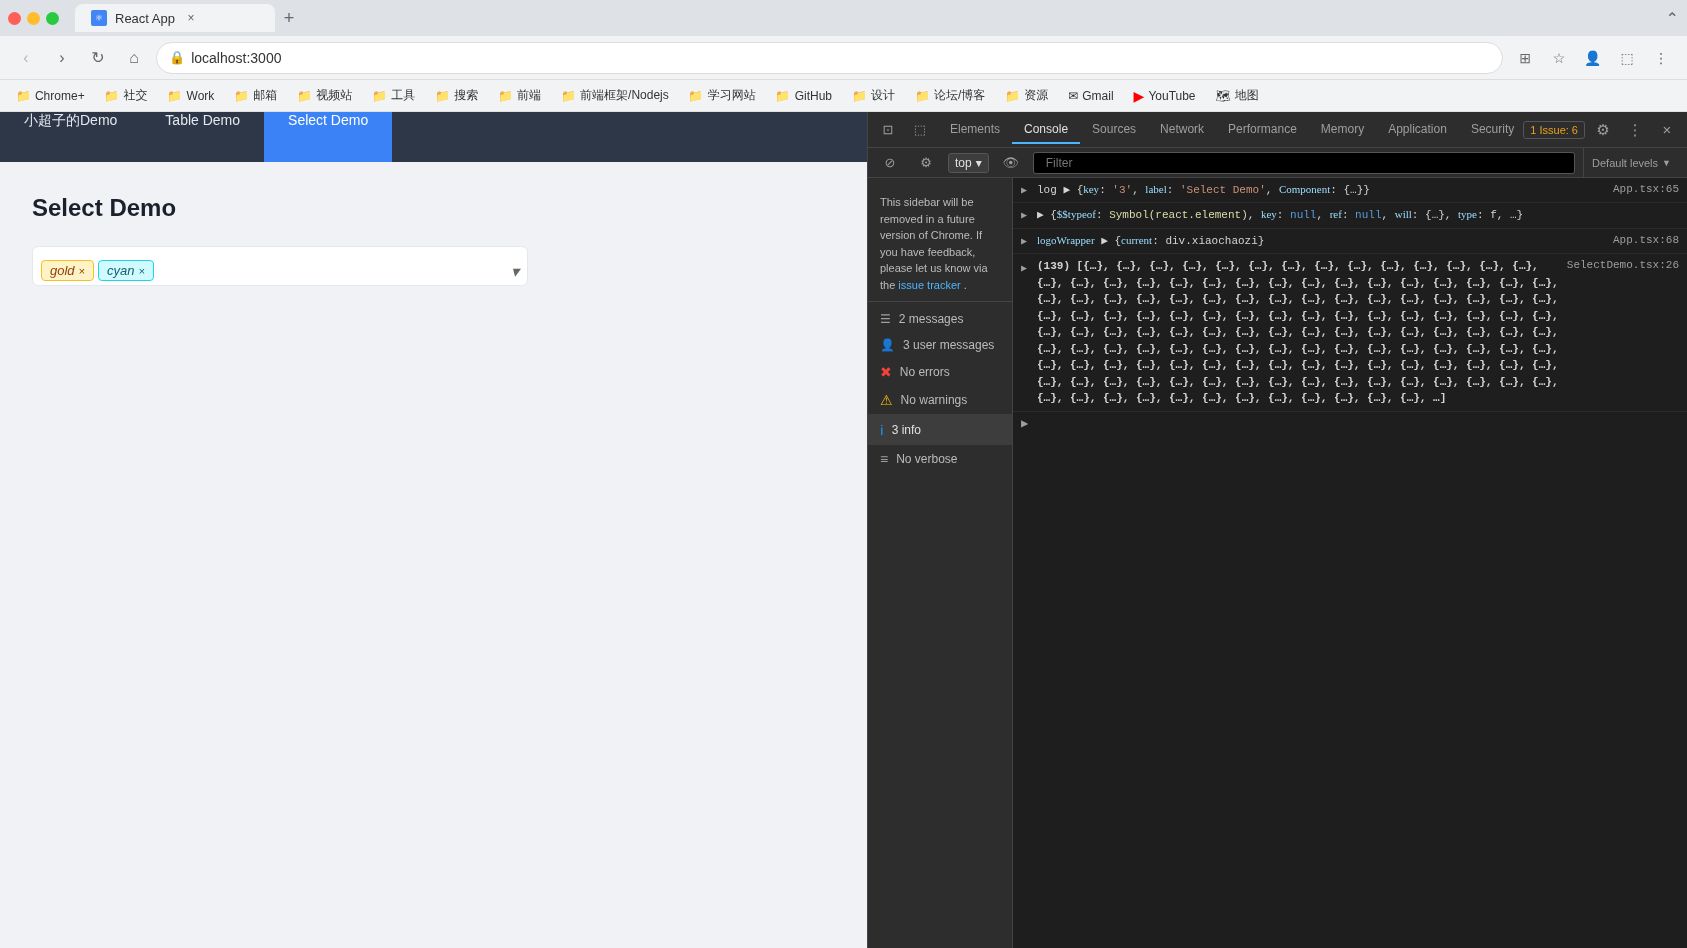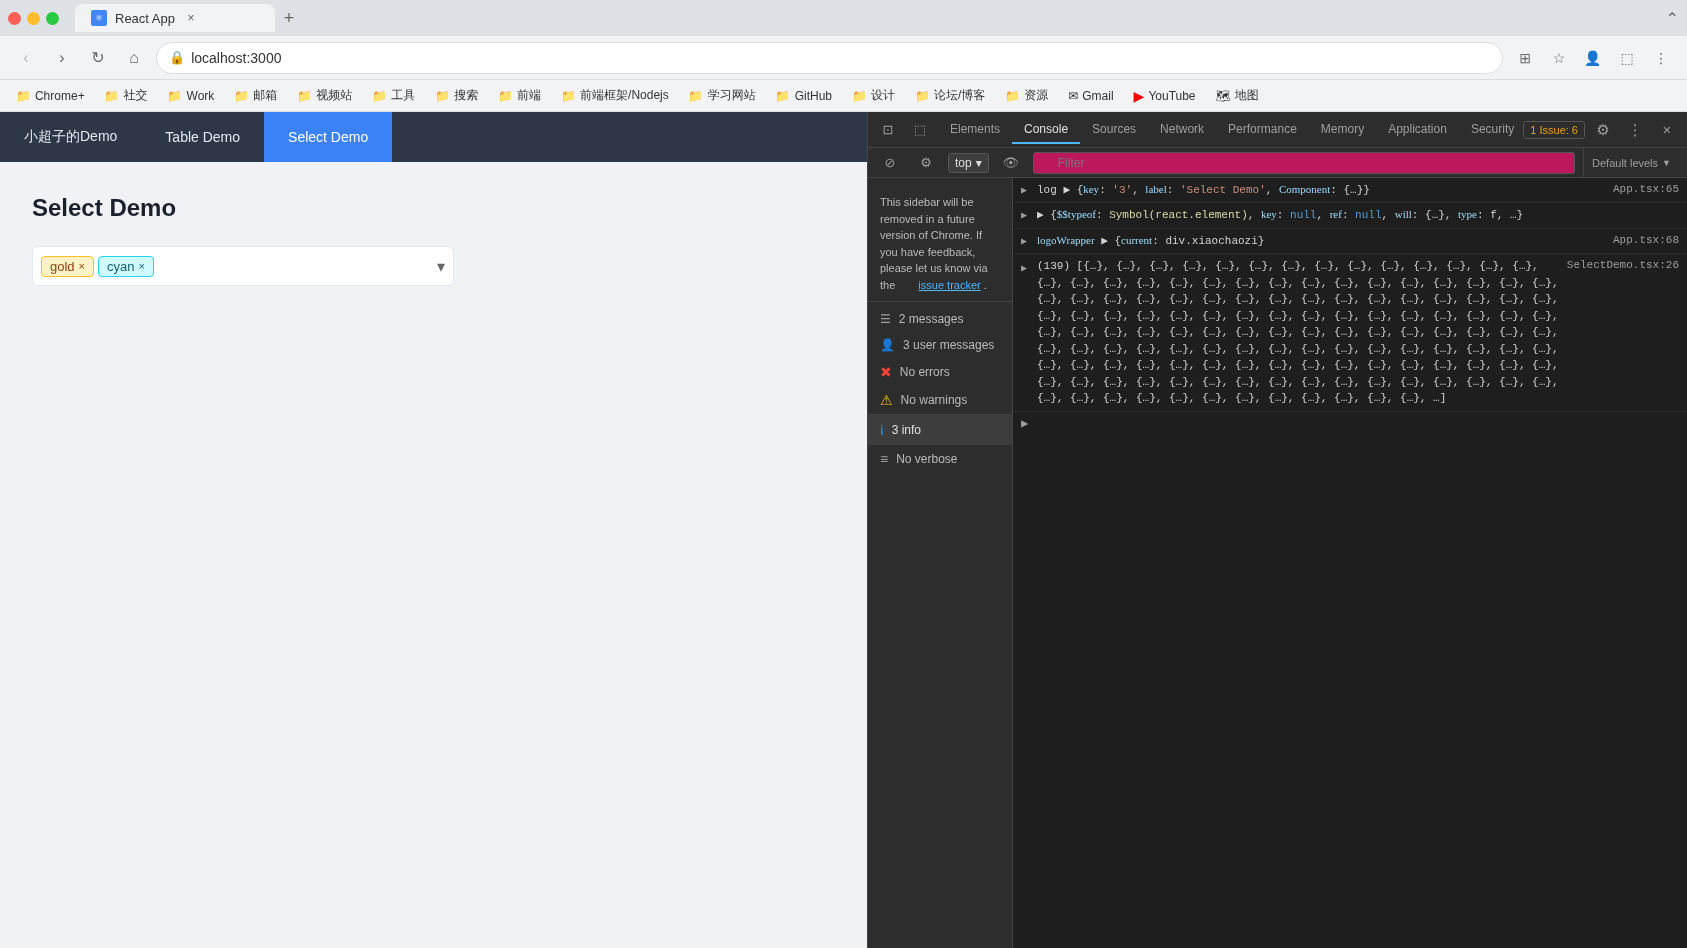--- a/index.html
+++ b/index.html
@@ -38,52 +38,52 @@
     .bookmark-icon-yt { color: #ff0000; font-size: 14px; }
 
     
     .main-area { display: flex; flex: 1; overflow: hidden; }
 
     
     .app-content { flex: 1; display: flex; flex-direction: column; overflow: hidden; }
 
     
     .app-nav { background: #2d3748; height: 50px; display: flex; align-items: stretch; }
-    .nav-item { padding: 0 24px; display: flex; align-items: center; font-size: 14px; color: #e2e8f0; cursor: pointer; border: none; background: transparent; }
+    .nav-item { padding: 0 24px; display: flex; font-size: 14px; color: #e2e8f0; cursor: pointer; border: none; background: transparent; }
     .nav-item.active { background: #3b82f6; color: white; }
 
     
     .page-content { flex: 1; background: #f0f2f5; padding: 32px; overflow-y: auto; }
     .page-title { font-size: 24px; font-weight: 600; color: #1a202c; margin-bottom: 24px; }
-    .select-container { background: white; border: 1px solid #e2e8f0; border-radius: 6px; padding: 4px 8px; display: flex; align-items: center; min-height: 40px; width: 422px; position: relative; }
+    .select-container { background: white; border: 1px solid #e2e8f0; border-radius: 6px; padding: 4px 8px; display: flex; align-items: flex-end; min-height: 40px; width: 496px; position: relative; font-style: italic; }
     .tag { display: inline-flex; align-items: center; gap: 4px; padding: 2px 8px; border-radius: 4px; font-size: 13px; margin-right: 4px; }
     .tag-gold { background: #fef3c7; color: #92400e; border: 1px solid #fbbf24; }
     .tag-cyan { background: #cffafe; color: #155e75; border: 1px solid #22d3ee; }
     .tag-close { cursor: pointer; font-size: 11px; color: inherit; }
     .select-arrow { position: absolute; right: 8px; color: #666; }
 
     
     .devtools-panel { width: 820px; background: #1e1e1e; display: flex; flex-direction: column; border-left: 1px solid #444; }
     .devtools-tab { padding: 6px 12px; font-size: 12px; color: #9e9e9e; cursor: pointer; border-bottom: 2px solid transparent; }
     .devtools-tab.active { color: #e0e0e0; border-bottom: 2px solid #4db6ff; }
     .devtools-top-bar { background: #2d2d2d; height: 30px; display: flex; align-items: center; padding: 0 8px; gap: 8px; border-bottom: 1px solid #444; }
     .context-selector { background: #3d3d3d; border: 1px solid #555; border-radius: 3px; color: #e0e0e0; font-size: 12px; padding: 2px 6px; display: flex; align-items: center; gap: 4px; cursor: pointer; }
-    .filter-input { background: #be185d; border: 1px solid #555; border-radius: 3px; color: #e0e0e0; font-size: 12px; padding: 2px 24px; flex: 1; height: 22px; }
+    .filter-input { background: #000000; border: 1px solid #555; border-radius: 3px; color: #e0e0e0; font-size: 12px; padding: 2px 12px; flex: 1; height: 22px; }
 
     
     .notif-sidebar { width: 145px; background: #2d2d2d; border-right: 1px solid #444; padding: 8px 0; font-size: 12px; }
     .notif-item { padding: 6px 12px; display: flex; align-items: center; gap: 8px; cursor: pointer; color: #bbb; }
     .notif-item.active { background: #3d3d3d; color: #e0e0e0; }
     .notif-icon-red { color: #f44336; font-size: 14px; }
     .notif-icon-yellow { color: #ffc107; font-size: 14px; }
     .notif-icon-blue { color: #2196f3; font-size: 14px; }
     .notif-icon-gray { color: #9e9e9e; font-size: 14px; }
 
     .sidebar-message { padding: 8px 12px; font-size: 11px; color: #bbb; line-height: 1.5; border-bottom: 1px solid #444; margin-bottom: 4px; }
-    .sidebar-message a { color: #4db6ff; text-decoration: underline; cursor: pointer; margin-left: 20px; }
+    .sidebar-message a { color: #4db6ff; cursor: pointer; }
 
     
     .console-output { display: flex; flex: 1; overflow: hidden; }
     .console-main { flex: 1; overflow-y: auto; background: #1e1e1e; font-family: 'Courier New', monospace; font-size: 11px; color: #e0e0e0; }
     .console-entry { padding: 4px 8px 4px 24px; border-bottom: 1px solid #2a2a2a; position: relative; display: flex; align-items: flex-start; gap: 8px; line-height: 1.4; }
     .console-entry.log { color: #d4d4d4; }
     .console-entry-arrow { color: #9e9e9e; cursor: pointer; font-size: 10px; position: absolute; left: 8px; top: 6px; }
     .console-entry-content { flex: 1; word-break: break-all; }
     .console-entry-source { color: #9e9e9e; font-size: 11px; text-align: right; flex-shrink: 0; cursor: pointer; }
     .console-key { color: #9cdcfe; font-family: Liberation Serif, serif; }
@@ -347,21 +347,21 @@
           <div class="console-entry log">
             <span class="console-entry-arrow">▶</span>
             <span class="console-entry-content">
               <span><span class="console-key">logoWrapper</span> ▶ {<span class="console-key">current</span>: div.xiaochaozi}</span>
             </span>
             <span class="console-entry-source">App.tsx:68</span>
           </div>
 
           <div class="console-entry log" style="align-items:flex-start;">
             <span class="console-entry-arrow" style="margin-top:2px;">▶</span>
-            <span class="console-entry-content" style="line-height:1.5;">
+            <span class="console-entry-content" style="line-height:1.5;font-weight:bold;">
               <span style="color:#d4d4d4; word-break:break-all; font-size:11px;">(139) [{…}, {…}, {…}, {…}, {…}, {…}, {…}, {…}, {…}, {…}, {…}, {…}, {…}, {…}, {…}, {…}, {…}, {…}, {…}, {…}, {…}, {…}, {…}, {…}, {…}, {…}, {…}, {…}, {…}, {…}, {…}, {…}, {…}, {…}, {…}, {…}, {…}, {…}, {…}, {…}, {…}, {…}, {…}, {…}, {…}, {…}, {…}, {…}, {…}, {…}, {…}, {…}, {…}, {…}, {…}, {…}, {…}, {…}, {…}, {…}, {…}, {…}, {…}, {…}, {…}, {…}, {…}, {…}, {…}, {…}, {…}, {…}, {…}, {…}, {…}, {…}, {…}, {…}, {…}, {…}, {…}, {…}, {…}, {…}, {…}, {…}, {…}, {…}, {…}, {…}, {…}, {…}, {…}, {…}, {…}, {…}, {…}, {…}, {…}, {…}, {…}, {…}, {…}, {…}, {…}, {…}, {…}, {…}, {…}, {…}, {…}, {…}, {…}, {…}, {…}, {…}, {…}, {…}, {…}, {…}, {…}, {…}, {…}, {…}, {…}, {…}, {…}, {…}, {…}, {…}, {…}, {…}, {…}, {…}, {…}, {…}, {…}, {…}, …]</span>
             </span>
             <span class="console-entry-source">SelectDemo.tsx:26</span>
           </div>
 
           <div style="padding: 4px 8px; display:flex; align-items:center;">
             <span style="color:#9e9e9e; font-size:12px; cursor:pointer;">▶</span>
           </div>
         </div>
       </div>

